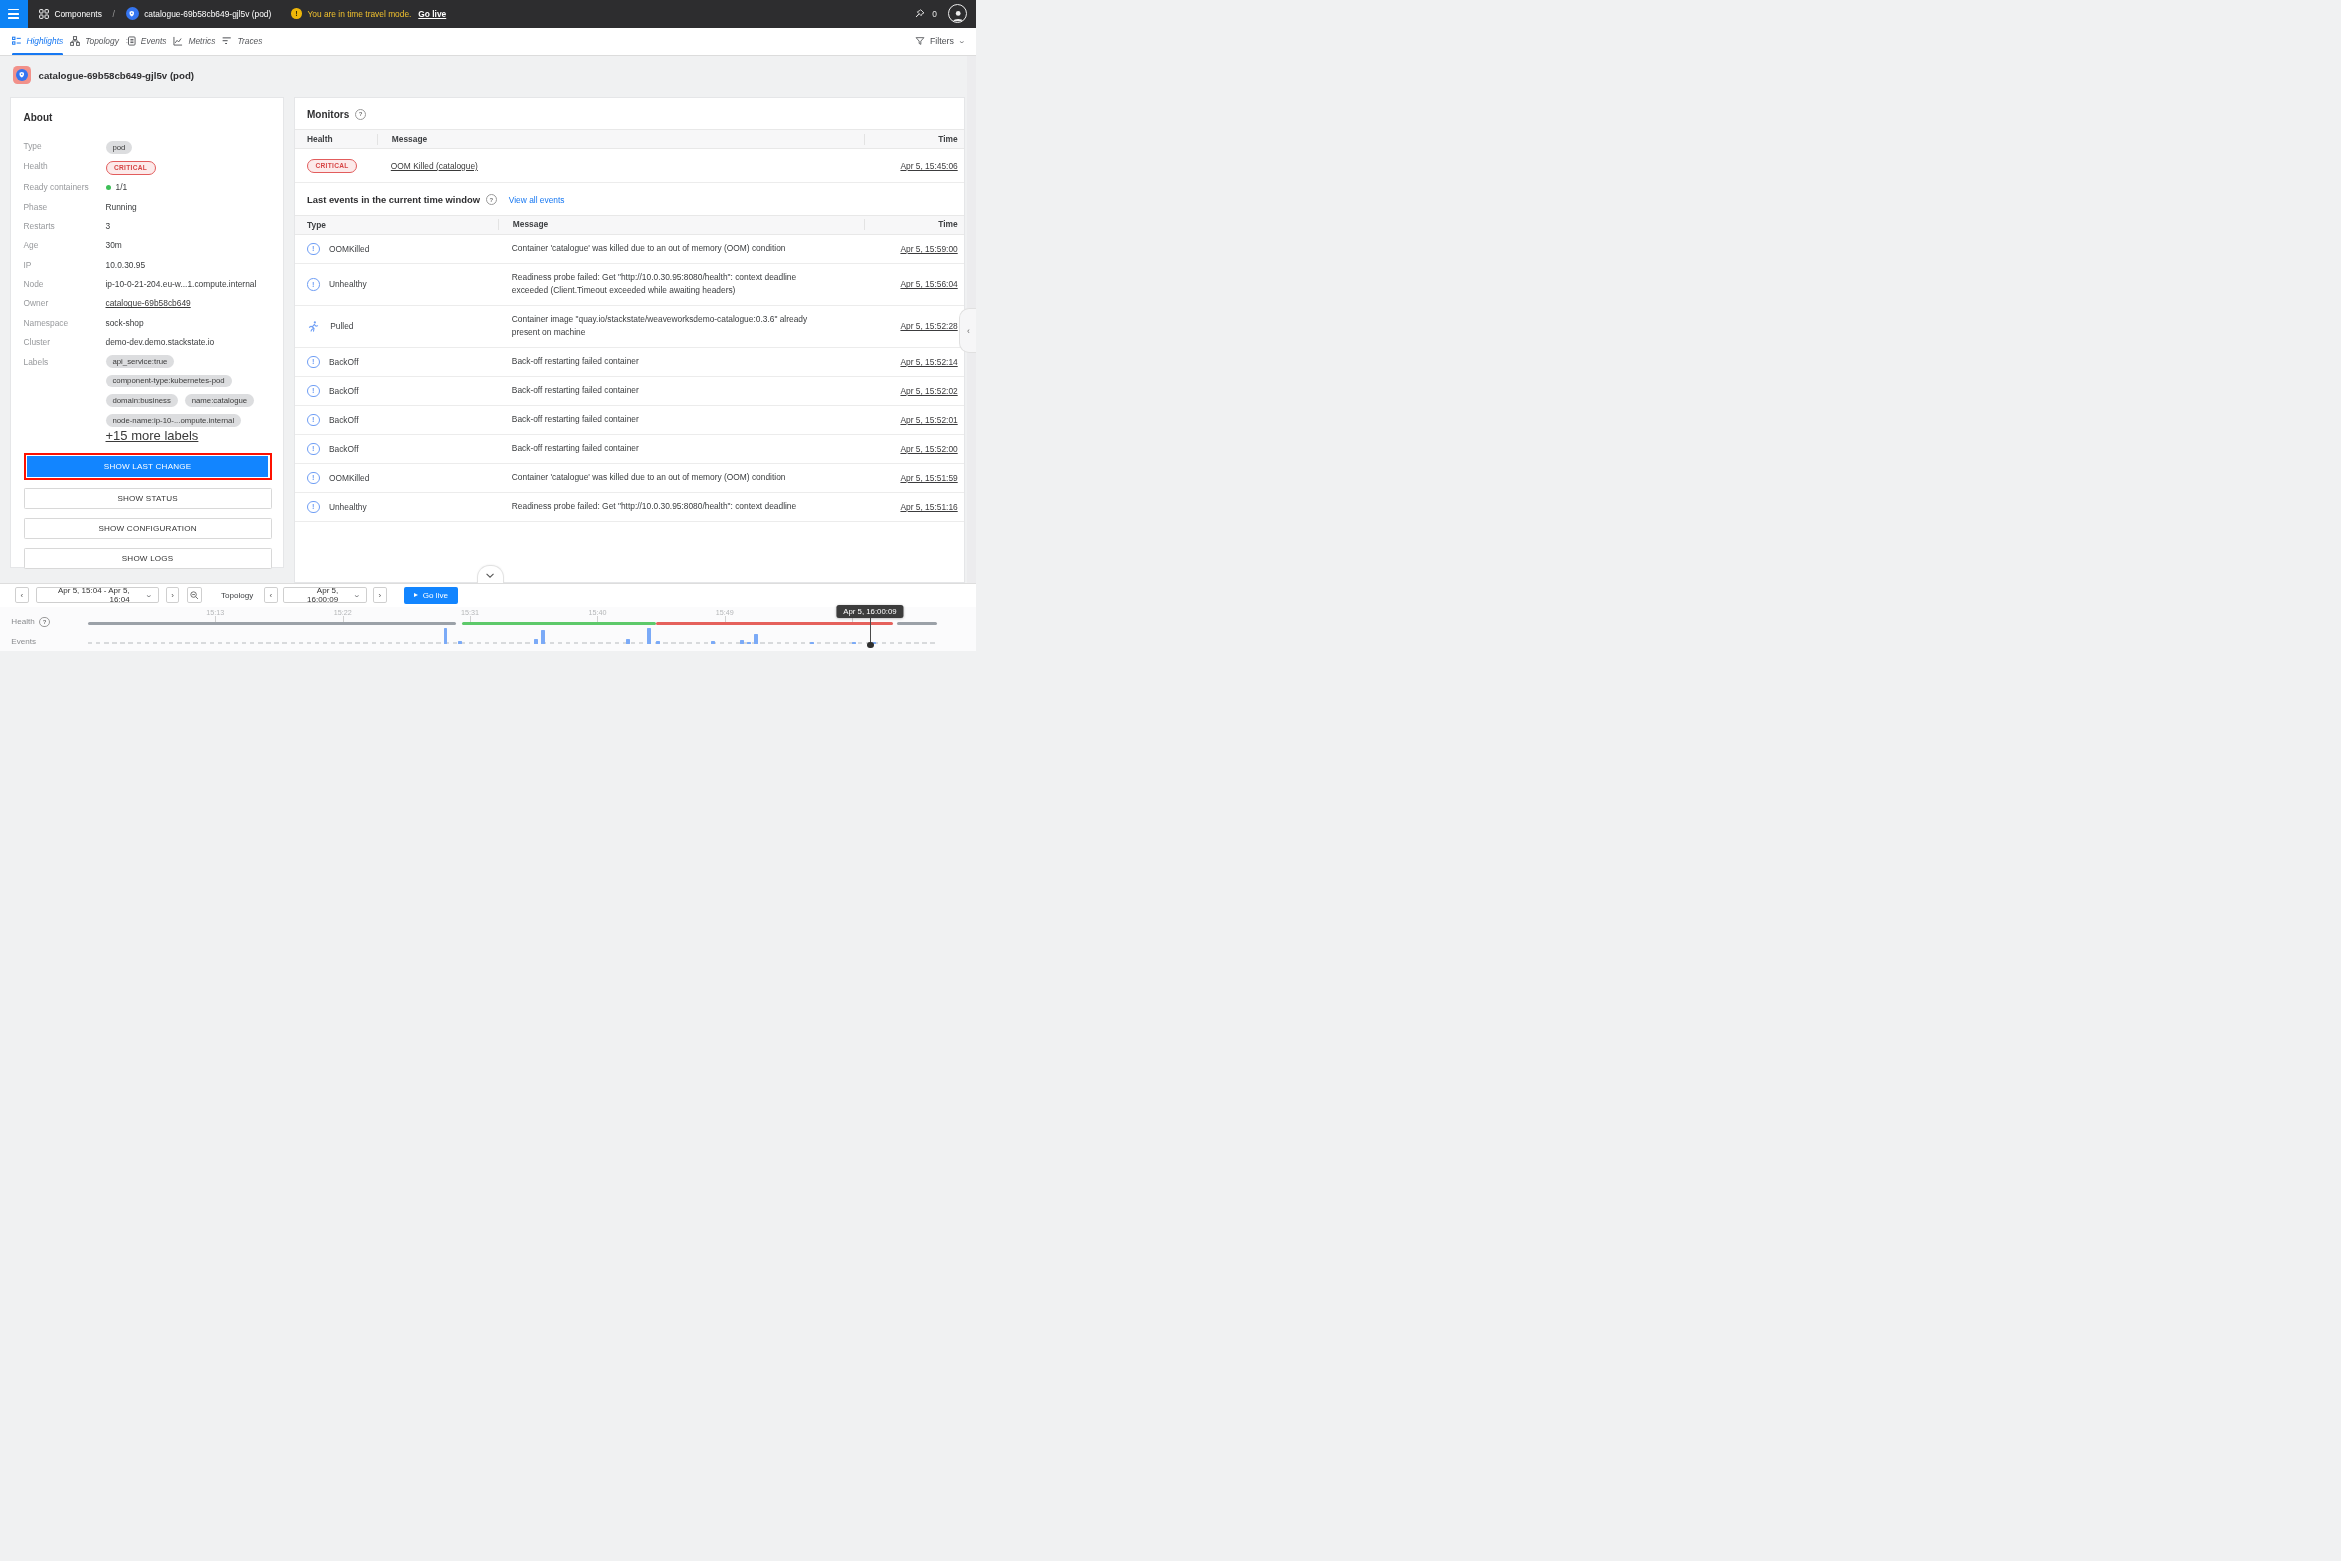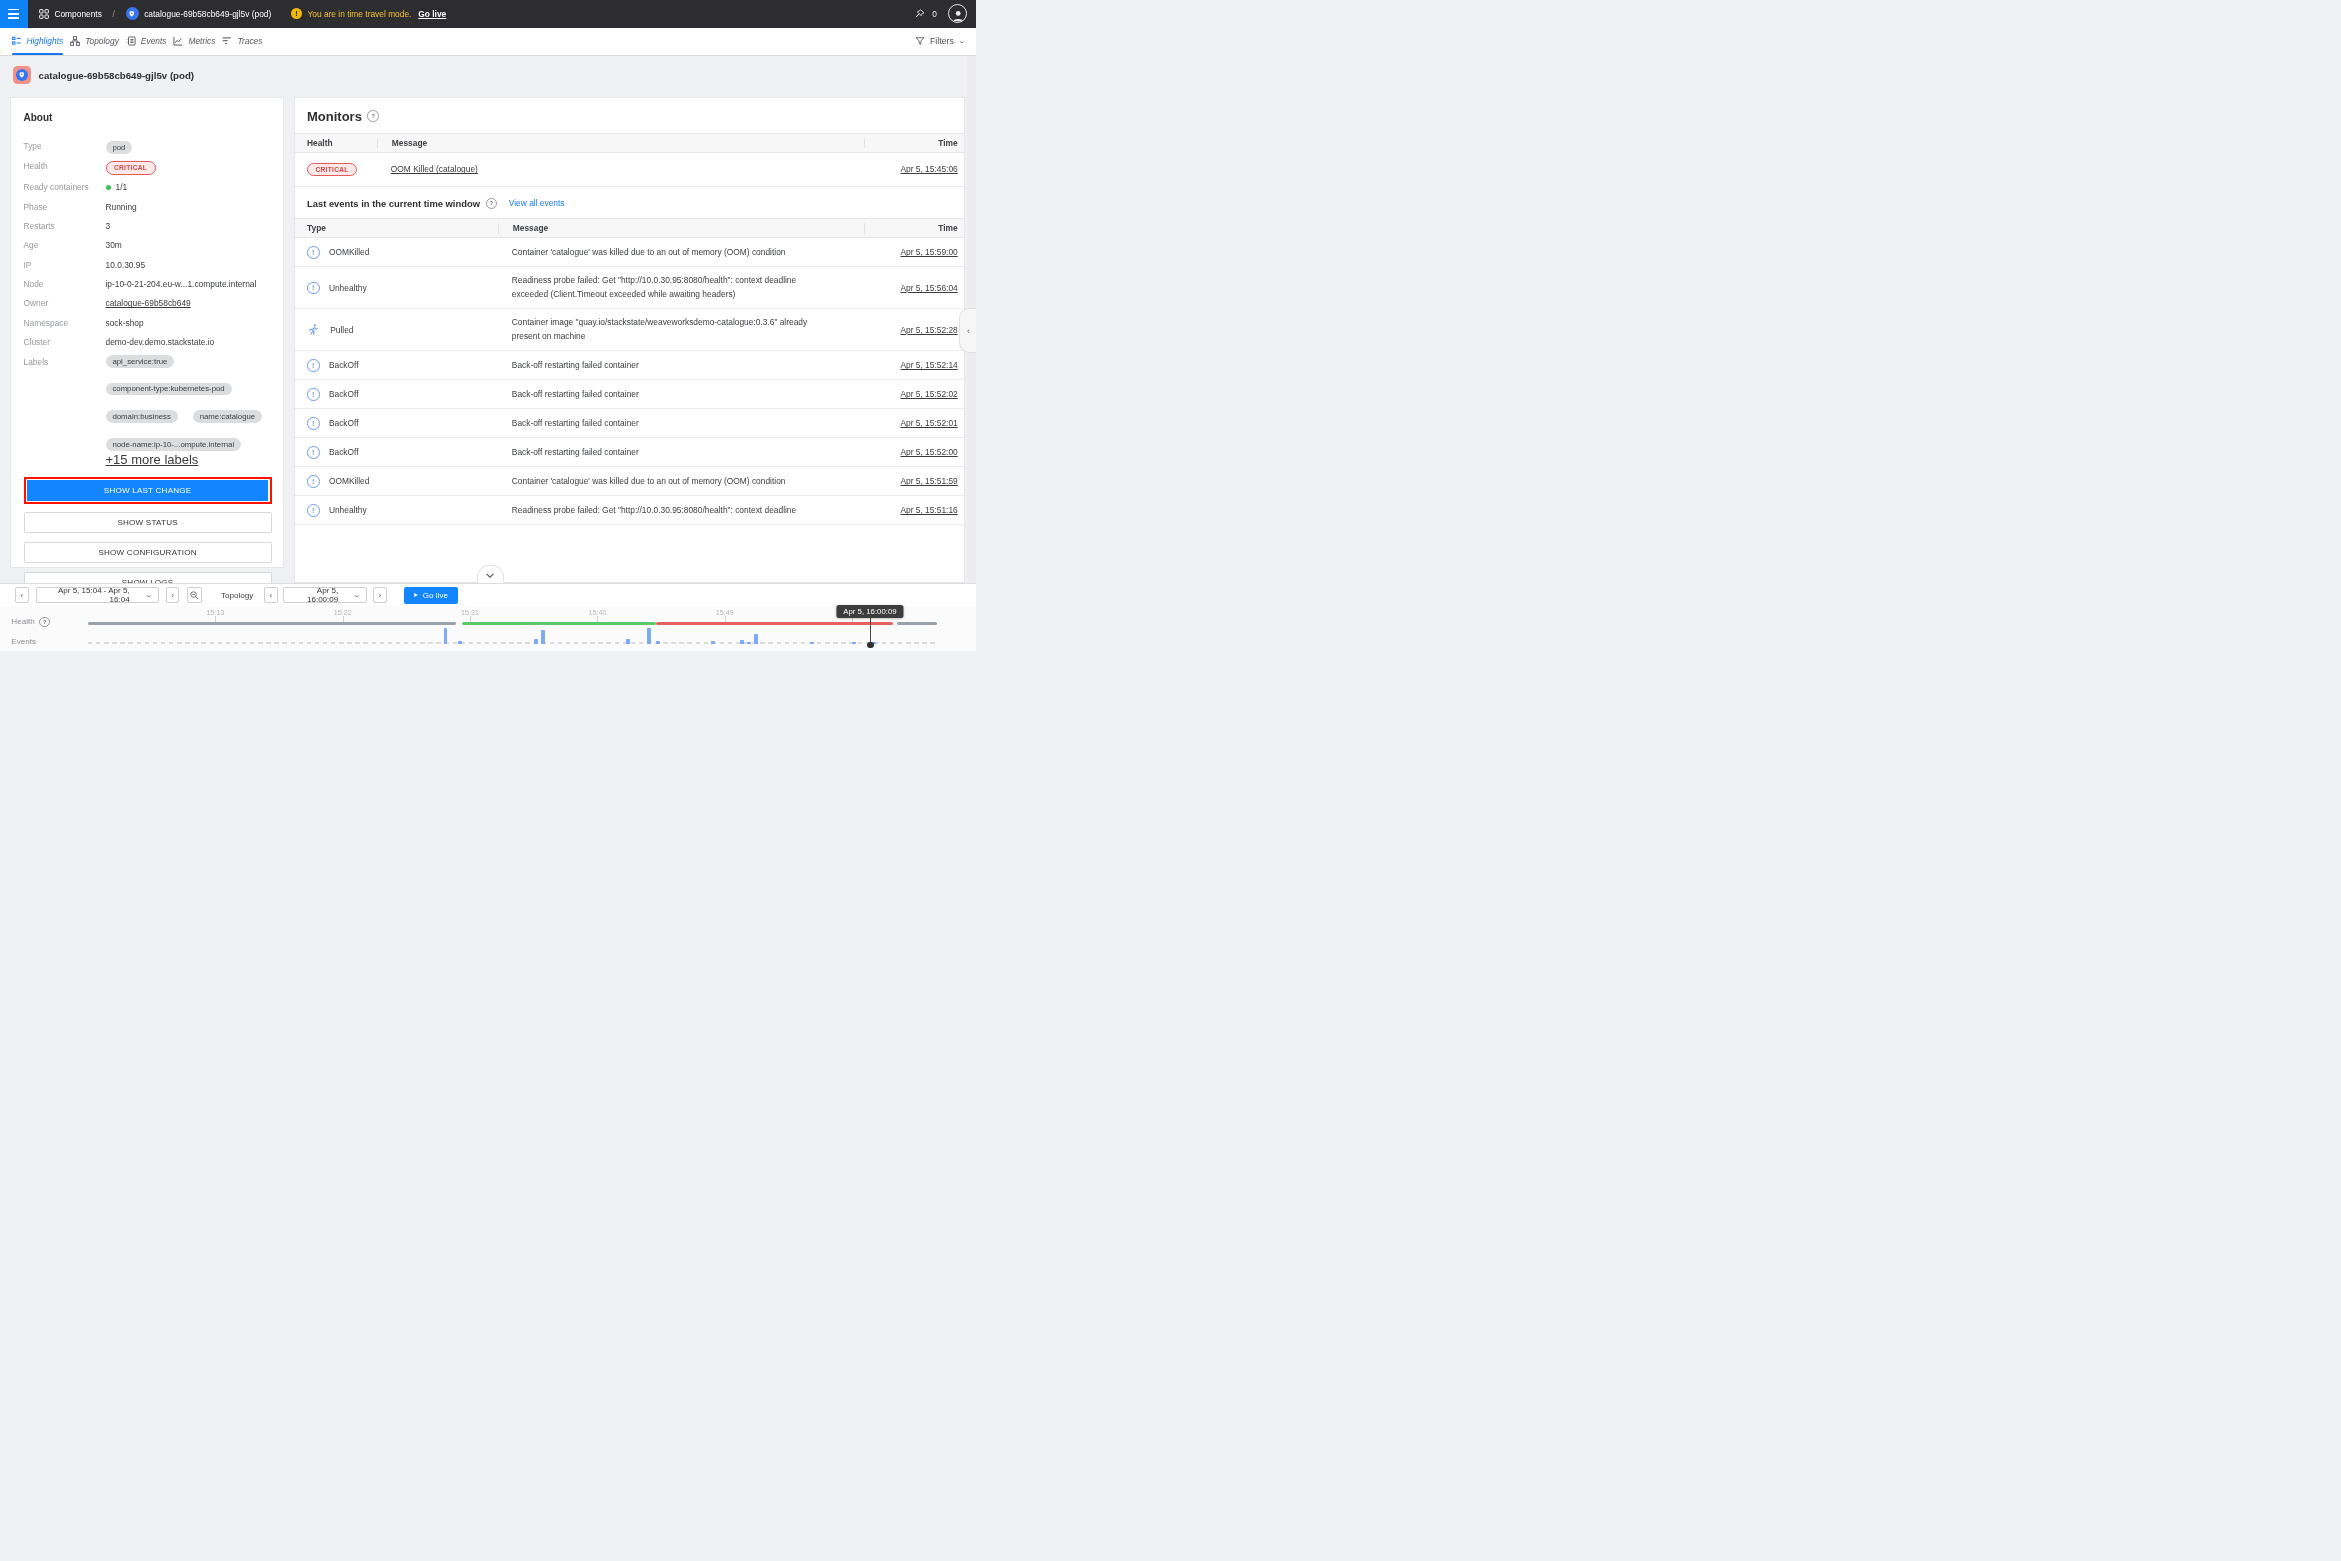--- a/index.html
+++ b/index.html
@@ -38,29 +38,29 @@
   
   .about-title{font-size:10px;font-weight:700;color:#2f2f31;margin:1.3px 0 16.3px 0;}
   .arow{display:flex;align-items:flex-start;margin-bottom:5.6px;min-height:13.8px;font-size:8.4px;}
   .alabel{width:82px;color:#97999c;flex:none;padding-top:1.9px;}
   .avalue{color:#3a3c3e;padding-top:1.9px;}
   .pill{display:inline-block;background:#dcdddf;border-radius:7.5px;padding:1.9px 6.9px;font-size:7.8px;color:#3c3c3c;}
   .pill-critical{display:inline-block;border:0.9px solid #e25c5c;background:#fceaea;color:#d64545;font-size:6.6px;font-weight:700;letter-spacing:0.3px;border-radius:7.5px;padding:2.2px 7.5px;}
   .pill-deviating{display:inline-block;border:0.9px solid #f2a33c;background:#fdf4e3;color:#ef9216;font-size:6.6px;font-weight:700;letter-spacing:0.3px;border-radius:7.5px;padding:2.2px 6.3px;}
   .dot{display:inline-block;width:5px;height:5px;border-radius:50%;background:#3dbf57;margin-right:5px;}
   .linkish{color:#3a3a3a;text-decoration:underline;cursor:pointer;}
-  .labels-wrap{display:flex;flex-wrap:wrap;gap:15px;width:170px;}
+  .labels-wrap{display:flex;flex-wrap:wrap;gap:7px;width:170px;}
   .morelabels{margin-top:1px;font-size:13px;}
   .btn{display:block;width:100%;height:20.6px;box-sizing:border-box;background:#fff;border:0.6px solid #d8d8d8;border-radius:1.3px;
        font-size:8.1px;font-weight:500;letter-spacing:0.2px;color:#333;margin-bottom:9.4px;cursor:pointer;font-family:inherit;}
   .hl-wrap{border:2.5px solid #fe1100;padding:1.3px;margin:10px 0 8.1px 0;background:#fff;}
   .btn-primary{width:100%;height:20.6px;background:#1285ff;border:none;color:#fff;font-size:8.1px;font-weight:500;letter-spacing:0.2px;cursor:pointer;display:block;font-family:inherit;}
   
   .sec-head{display:flex;align-items:center;gap:5.6px;padding:10.6px 6.3px 0 12px;}
-  .sec-title{font-size:13px;font-weight:700;color:#2f2f31;}
+  .sec-title{font-size:10px;font-weight:700;color:#2f2f31;}
   .qicon{width:9.4px;height:9.4px;border-radius:50%;border:0.9px solid #9a9a9a;color:#777;font-size:6px;font-weight:700;display:flex;align-items:center;justify-content:center;flex:none;}
   .view-all{font-size:8.4px;color:#1778f2;margin-left:6.3px;cursor:pointer;}
   .thead{display:flex;align-items:center;height:18px;background:#f7f7f8;border-top:0.6px solid #e8e8e8;border-bottom:0.6px solid #e8e8e8;margin-top:9.4px;font-size:8.4px;font-weight:700;color:#3f4144;}
   .c-health{width:82px;padding-left:12px;box-sizing:border-box;flex:none;}
   .c-type{width:203px;padding-left:12px;box-sizing:border-box;flex:none;display:flex;align-items:center;gap:9.4px;}
   .c-msg{flex:1;min-width:0;}
   .c-msg .msg{max-width:319px;display:inline-block;line-height:13.4px;}
   .c-time{width:100px;flex:none;text-align:right;padding-right:6.3px;box-sizing:border-box;white-space:nowrap;}
   .thead .c-msg,.thead .c-time{border-left:0.6px solid #e3e3e3;height:10.6px;line-height:10.6px;}
   .thead .c-msg{padding-left:13.8px;}

